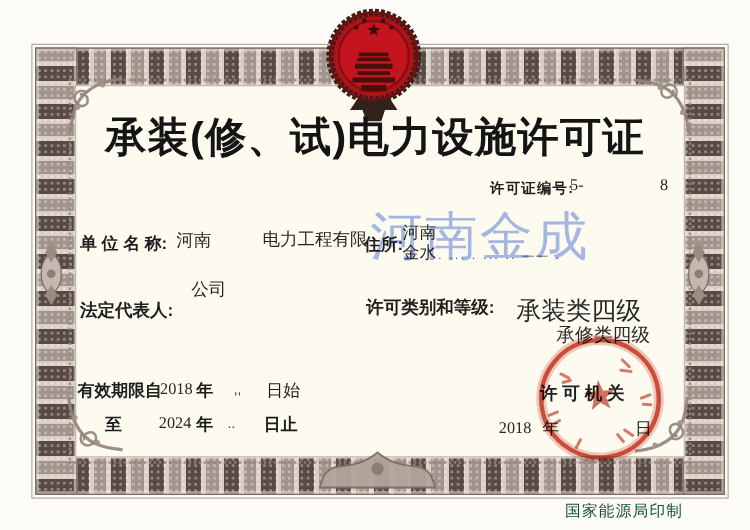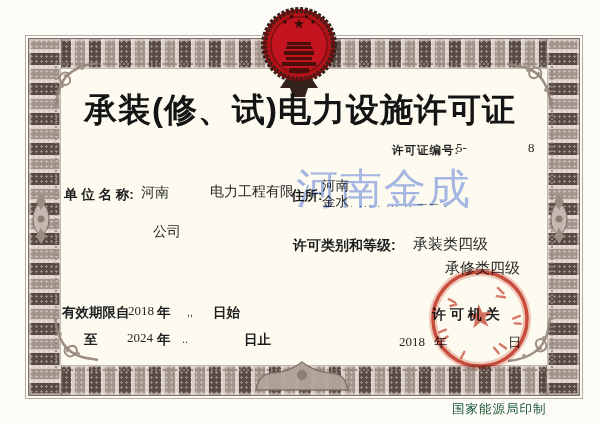--- a/index.html
+++ b/index.html
@@ -76,33 +76,33 @@
   .company-label{left:64px;top:186px;font-size:13.5px;}
   .company-l1{left:141px;top:184px;font-size:14px;}
   .company-l2{left:153px;top:203px;font-size:14px;margin-top:20px;}
   .company-mid{left:210px;top:183px;font-size:14px;}
   .addr-label{left:291px;top:187px;font-size:13.5px;}
   .addr-l1{left:322px;top:177px;font-size:13.5px;}
   .addr-l2{left:322px;top:193px;font-size:13.5px;}
   .addr-dots{left:346px;top:199px;font-size:9px;letter-spacing:2px;color:#4a4a4a;}
   .rep-label{left:64px;top:240px;font-size:14px;}
   .class-label{left:293px;top:237px;font-size:14px;}
-  .class-i0{left:413px;top:235px;font-size:15px;}
+  .class-i0{left:413px;top:235px;font-size:20px;}
   .class-i1{left:413px;top:259px;font-size:15px;margin-left:32px;}
   .class-i2{left:413px;top:283px;font-size:14.5px;}
   .from-label{left:62px;top:304px;font-size:13.5px;}
   .from-year{left:128px;top:303px;font-size:13px;}
   .from-year-char{left:157px;top:304px;font-size:13.5px;font-weight:bold;}
   .from-marks{left:187px;top:306px;font-size:11px;color:#333;}
-  .from-day{left:213px;top:304px;font-size:13.5px;font-weight:bold;}
+  .from-day{left:213px;top:304px;font-size:13.5px;font-weight:normal;}
   .to-label{left:84px;top:331px;font-size:13.5px;}
   .to-year{left:127px;top:330px;font-size:13px;}
   .to-year-char{left:157px;top:331px;font-size:13.5px;font-weight:bold;}
   .to-marks{left:182px;top:333px;font-size:11px;color:#333;}
-  .to-day{left:211px;top:331px;font-size:13.5px;font-weight:bold;margin-left:33px;}
+  .to-day{left:211px;top:331px;font-size:13.5px;font-weight:bold;}
   .auth-label{left:432px;top:306px;font-size:14px;z-index:5;}
   .issue-year{left:399px;top:334px;font-size:13px;z-index:5;}
   .issue-year-char{left:434px;top:334px;font-size:13.5px;z-index:5;}
   .issue-day{left:508px;top:334px;font-size:13.5px;z-index:5;}
   .footer{left:452px;top:401px;font-size:12.5px;color:#14532d;letter-spacing:1px;}
   
   .seal{
     position:absolute;left:427px;top:266px;width:106px;height:106px;
     z-index:6;transform:rotate(-6deg);mix-blend-mode:multiply;opacity:.92;
   }
@@ -213,20 +213,21 @@
   <div class="t lbl company-label">单 位 名 称:</div>
   <div class="t val company-l1">河南</div>
   <div class="t val company-l2">公司</div>
   <div class="t val company-mid">电力工程有限</div>
 
   <div class="t lbl addr-label">住所:</div>
   <div class="t val addr-l1">河南</div>
   <div class="t val addr-l2">金水</div>
   <div class="t addr-dots">.. ...   .   ... ..   ——  .</div>
 
+  <div class="t lbl rep-label">法定代表人:</div>
 
   <div class="t lbl class-label">许可类别和等级:</div>
   <div class="t val class-i0">承装类四级</div>
   <div class="t val class-i1">承修类四级</div>
 
   <div class="t lbl from-label">有效期限自</div>
   <div class="t val num from-year">2018</div>
   <div class="t from-year-char">年</div>
   <div class="t from-marks">,,</div>
   <div class="t from-day">日始</div>

